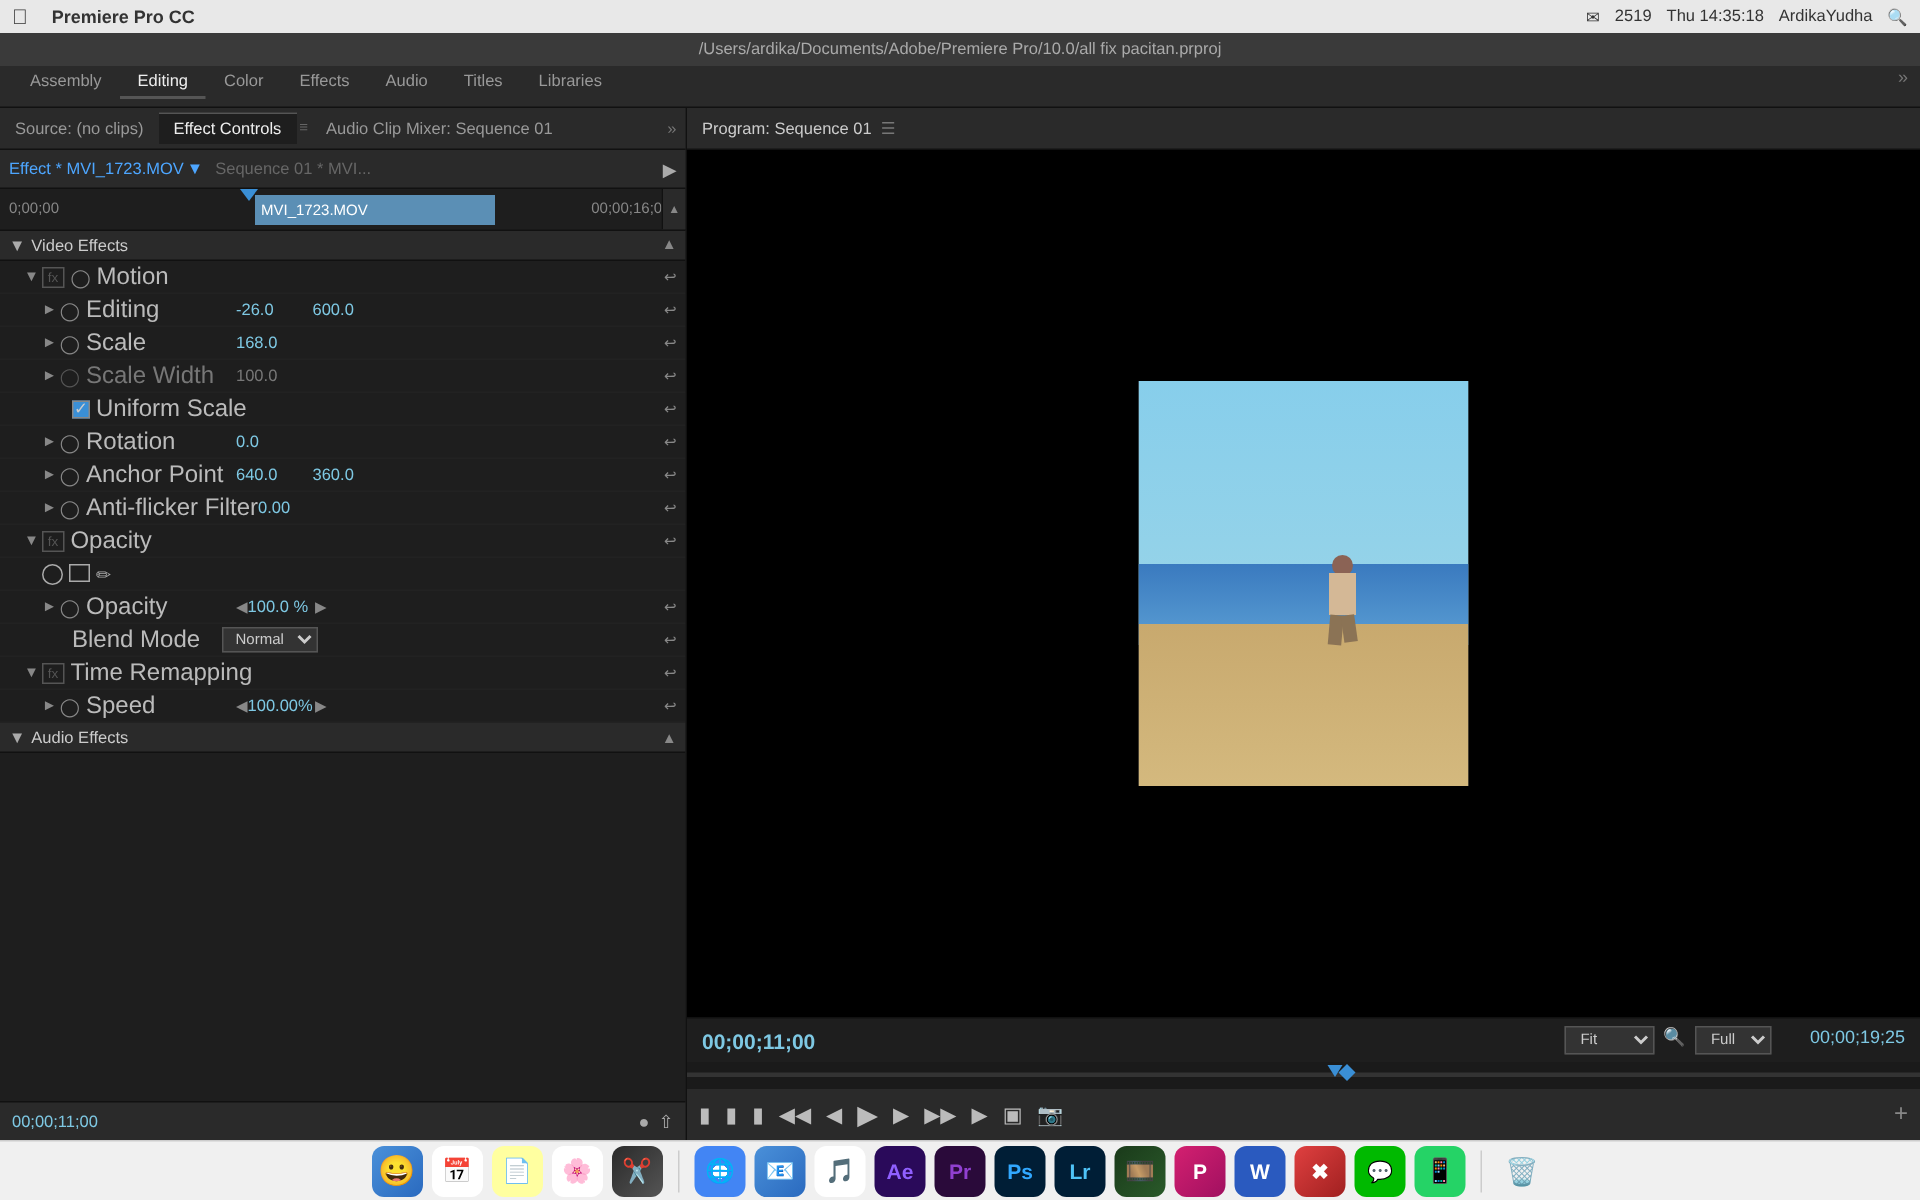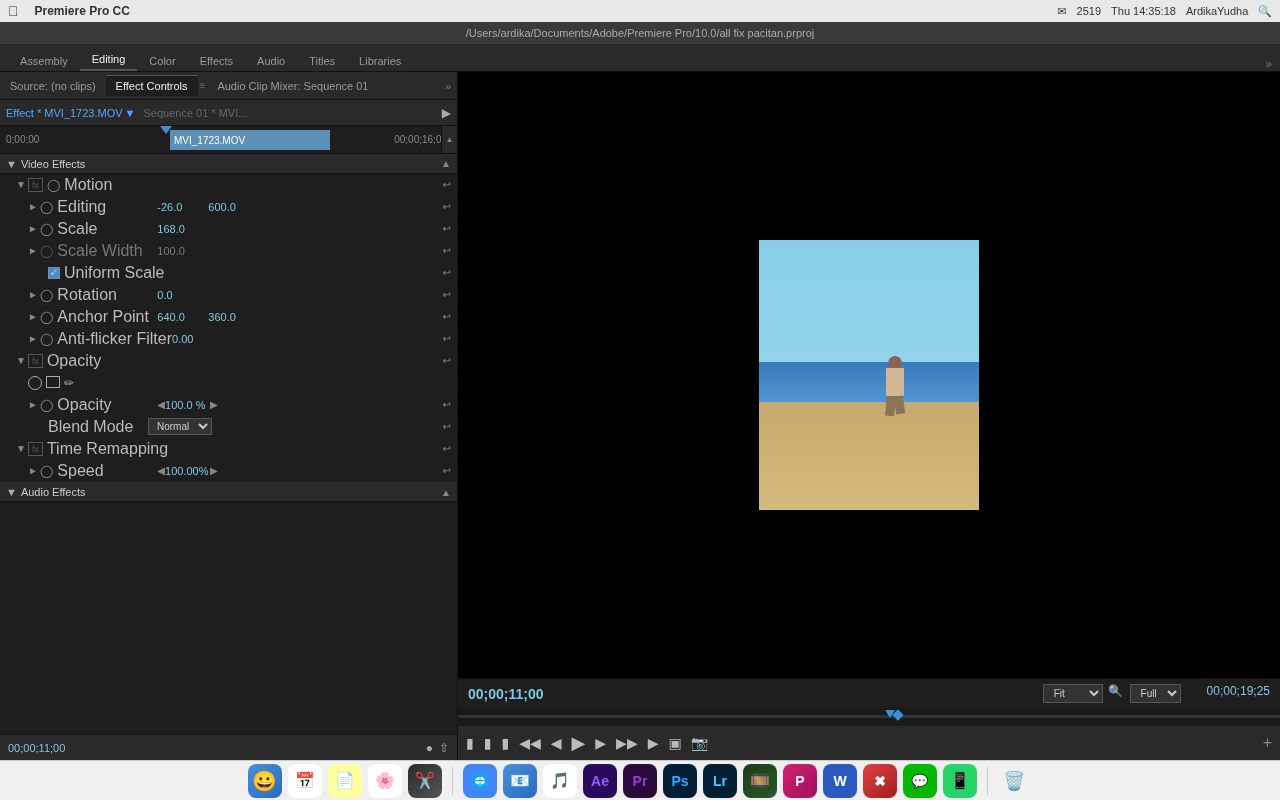--- a/index.html
+++ b/index.html
@@ -10,21 +10,21 @@
     .menu-bar .apple { font-size: 14px; color: #333; }
     .menu-bar .app-name { font-weight: bold; color: #333; font-size: 12px; }
     .menu-bar .menu-items { display: flex; gap: 12px; }
     .menu-bar .menu-item { color: #333; font-size: 12px; cursor: pointer; }
     .menu-bar .menu-right { margin-left: auto; display: flex; align-items: center; gap: 10px; color: #333; font-size: 11px; }
 
     
     .title-bar { height: 22px; background: #3a3a3a; display: flex; align-items: center; justify-content: center; color: #aaa; font-size: 11px; }
 
     
-    .workspace-tabs { height: 28px; background: #2a2a2a; display: flex; align-items: flex-end; padding: 0 8px; border-bottom: 1px solid #111; }
+    .workspace-tabs { height: 28px; background: #2a2a2a; display: flex; align-items: flex-start; padding: 0 8px; border-bottom: 1px solid #111; }
     .workspace-tab { padding: 4px 12px; color: #999; font-size: 11px; cursor: pointer; }
     .workspace-tab.active { color: #eee; border-bottom: 2px solid #555; }
     .workspace-tab-icon { margin-left: auto; color: #777; font-size: 12px; }
 
     
     .main-layout { display: flex; height: calc(800px - 22px - 22px - 28px - 40px); }
 
     
     .left-panel { width: 458px; height: 100%; display: flex; flex-direction: column; background: #1e1e1e; border-right: 1px solid #111; }
 
@@ -343,20 +343,24 @@
       <div class="ec-footer-btns">
         <span class="ec-footer-btn">●</span>
         <span class="ec-footer-btn">⇧</span>
       </div>
     </div>
 
   </div>
 
   <div class="right-panel">
 
+    <div class="program-header">
+      <span class="program-title">Program: Sequence 01</span>
+      <span class="program-menu-btn">☰</span>
+    </div>
 
     <div class="program-video">
       <div class="video-placeholder">
         <div class="beach-sky"></div>
         <div class="beach-water"></div>
         <div class="beach-sand"></div>
         <div class="figure">
           <div class="figure-head"></div>
           <div class="figure-body"></div>
           <div class="figure-leg1"></div>

